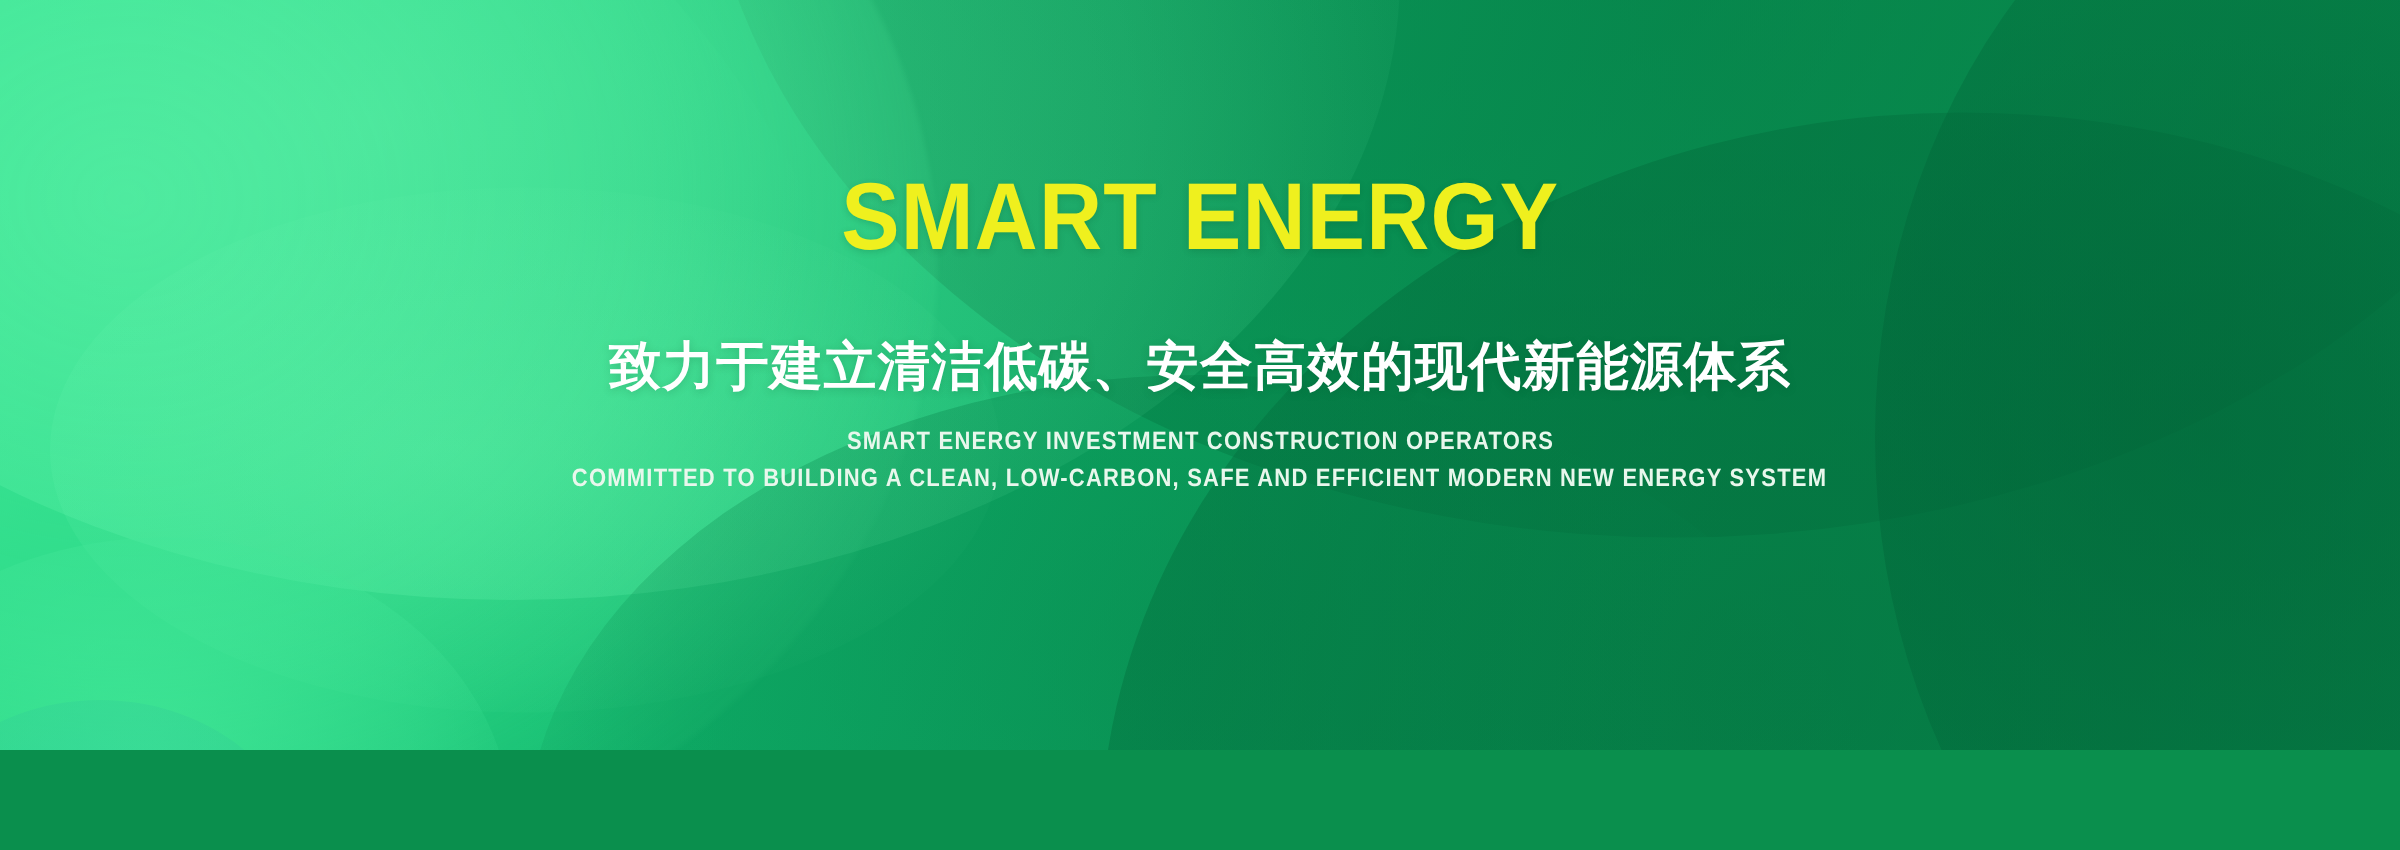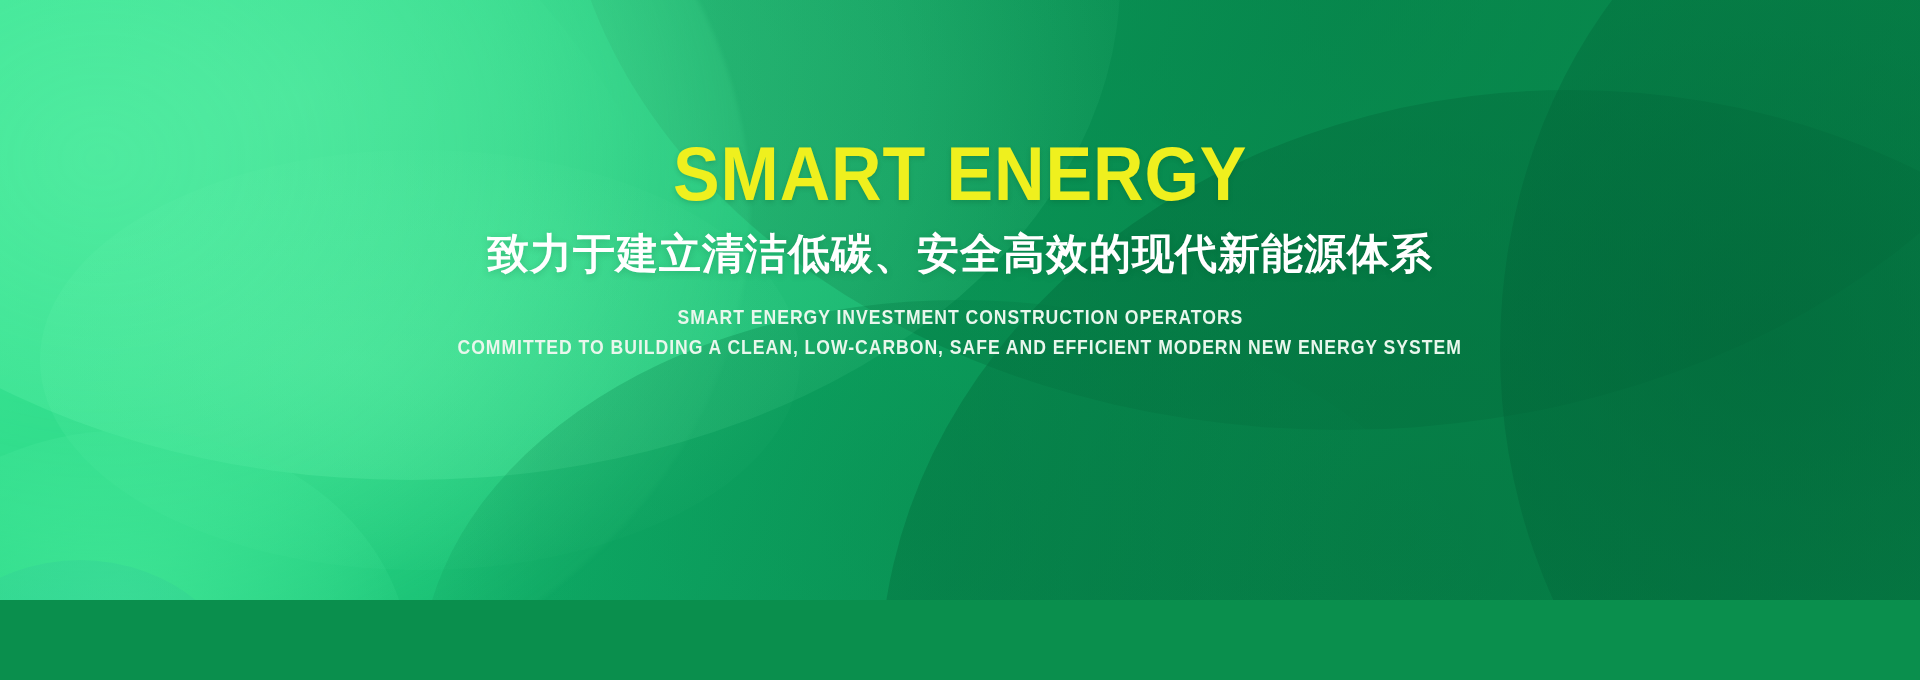--- a/index.html
+++ b/index.html
@@ -190,22 +190,22 @@
     font-weight: 700;
     font-size: 70px;
     line-height: 1.06;
     letter-spacing: 2px;
     color: #ffffff;
     white-space: nowrap;
     text-shadow: 0 2px 8px rgba(0, 70, 35, 0.22);
   }
 
   .subtitle-cn {
-    margin-top: 20px;
-    font-family: Liberation Mono, monospace;
+    margin-top: 56px;
+    font-family: Liberation Sans, sans-serif;
     font-weight: 700;
     font-size: 42px;
     line-height: 1.2;
     letter-spacing: 1px;
     color: #ffffff;
     white-space: nowrap;
     text-shadow: 0 2px 7px rgba(0, 70, 35, 0.20);
   }
 
   .caption {

